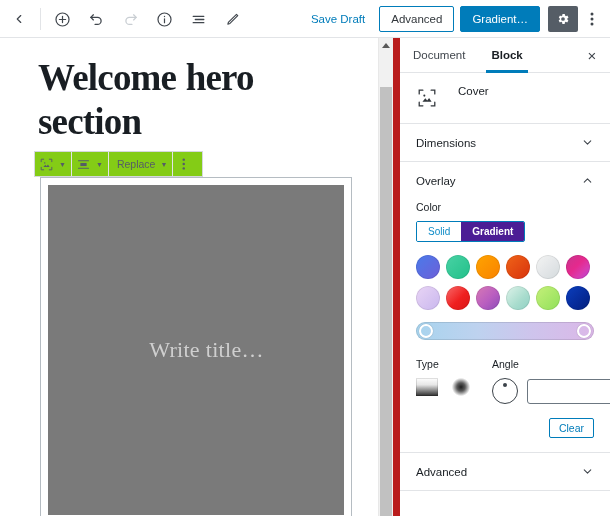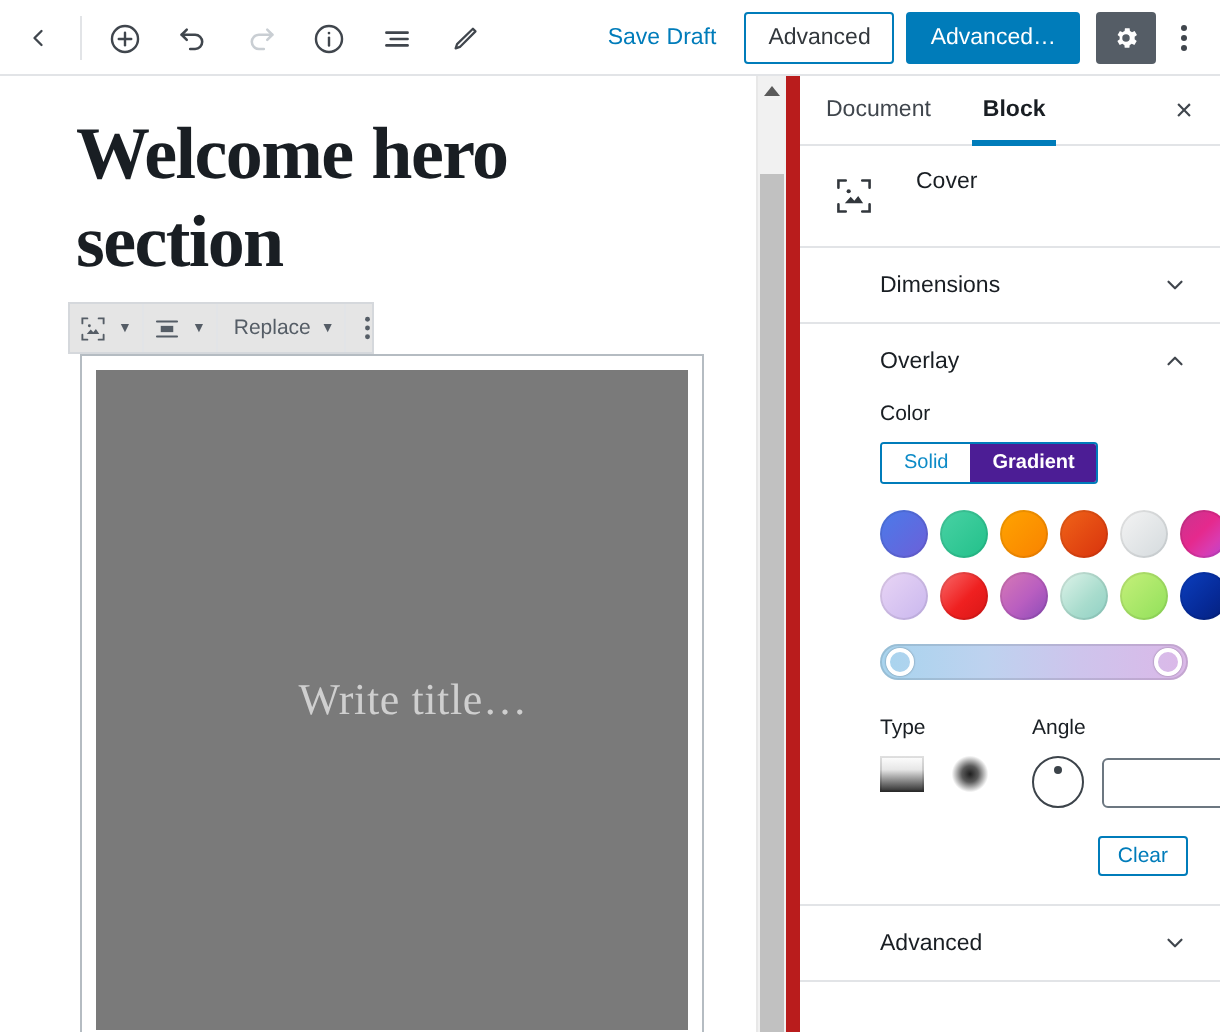--- a/index.html
+++ b/index.html
@@ -98,24 +98,24 @@
     font-size: 37px; line-height: 1.18;
     font-weight: bold; color: #191e23;
     letter-spacing: -0.8px;
     margin: 6px 0 0 0;
     word-spacing: 1px;
   }
 
   
   .block-toolbar {
     display: flex; align-items: stretch;
-    height: 26px; width: 153px;
+    height: 26px; width: 169px;
     margin: 8px 0 0 -4px;
     border: 1px solid #d5d8dc;
-    background: #e5e5e5;
+    background: #84cc16;
     position: relative; z-index: 12;
   }
   .bt-group {
     display: flex; align-items: center;
     border-right: 1px solid #e2e4e7;
     height: 100%;
   }
   .bt-group:last-child { border-right: none; }
   .bt-btn {
     display: flex; align-items: center; justify-content: center;
@@ -238,21 +238,21 @@
     width: 22px; height: 22px; min-width: 22px;
     color: #32373c; margin-top: 2px;
   }
   .block-card-title {
     font-size: 11.5px; color: #191e23; margin: 0 0 3px 0;
   }
   .block-card-desc {
     font-size: 10.5px; color: #555d66; line-height: 1.42; margin: 0;
   }
 
-  .panel { border-bottom: 1px solid #e2e4e7; padding-left: 24px; }
+  .panel { border-bottom: 1px solid #e2e4e7; }
   .panel-header {
     display: flex; align-items: center; justify-content: space-between;
     padding: 12px 16px; cursor: pointer;
     background: none; border: none; width: 100%;
     font-family: inherit;
   }
   .panel-title { font-size: 11.5px; color: #191e23; font-weight: normal; }
   .panel-chevron { color: #40464d; display: flex; align-items: center; }
   .panel-body { padding: 0 16px 14px 16px; }
 
@@ -406,21 +406,21 @@
       <button class="icon-btn" aria-label="Edit">
         <svg width="17" height="17" viewBox="0 0 24 24" fill="none" stroke="currentColor" stroke-width="1.6" stroke-linecap="round" stroke-linejoin="round">
             <path d="M17.6 4.8l1.8 1.8L8.4 17.6 5.4 18.6l1-3z"></path>
           </svg>
       </button>
     </div>
 
     <div class="hdr-right">
       <button class="save-draft">Save Draft</button>
       <button class="btn-preview">Advanced</button>
-      <button class="btn-publish">Advanced…</button>
+      <button class="btn-publish">Gradient…</button>
       <button class="btn-settings-gear" aria-label="Settings">
         <svg width="14" height="14" viewBox="0 0 24 24" fill="currentColor">
             <path d="M19.4 13a7.6 7.6 0 0 0 0-2l2-1.5-2-3.4-2.3 1a7.6 7.6 0 0 0-1.7-1l-.3-2.5h-4l-.3 2.5c-.6.2-1.2.6-1.7 1l-2.3-1-2 3.4L6.6 11a7.6 7.6 0 0 0 0 2l-2 1.5 2 3.4 2.3-1c.5.4 1.1.8 1.7 1l.3 2.5h4l.3-2.5c.6-.2 1.2-.6 1.7-1l2.3 1 2-3.4zM12 15.2A3.2 3.2 0 1 1 12 8.8a3.2 3.2 0 0 1 0 6.4z"></path>
           </svg>
       </button>
       <button class="btn-kebab" aria-label="More tools and options">
         <svg width="4" height="16" viewBox="0 0 4 16" fill="currentColor">
             <circle cx="2" cy="3" r="1.5"></circle>
             <circle cx="2" cy="8" r="1.5"></circle>
             <circle cx="2" cy="13" r="1.5"></circle>

